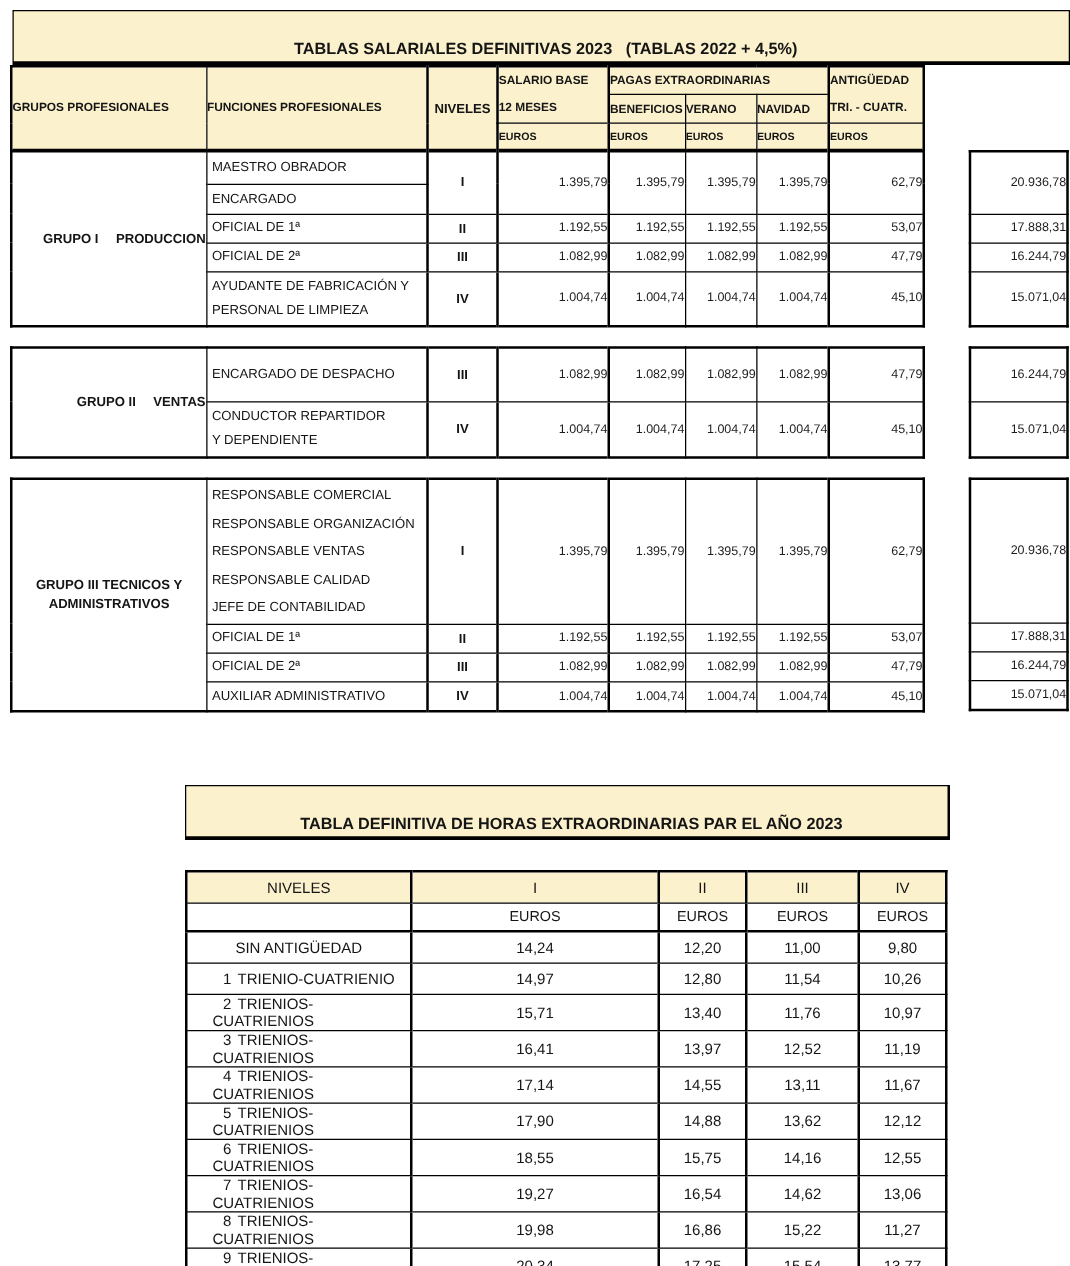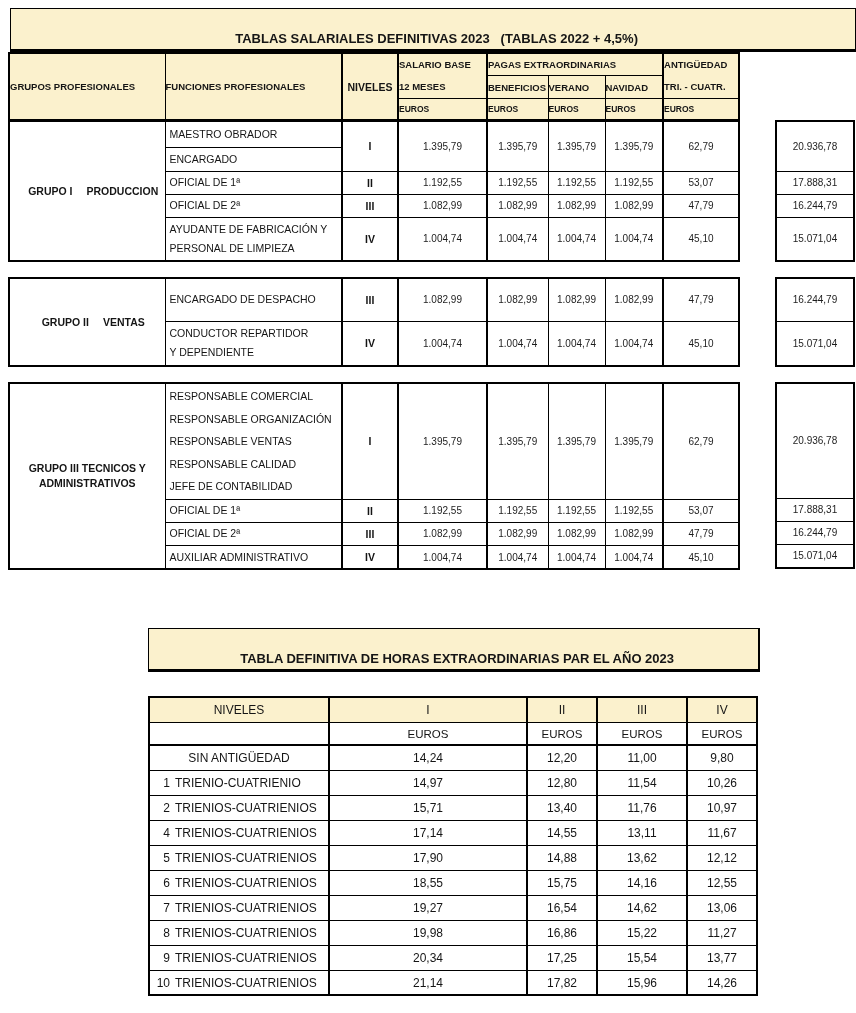--- a/index.html
+++ b/index.html
@@ -32,32 +32,32 @@
   .h26{height:26px}.h43{height:43px}.h44{height:44px}.h45{height:45px}.h50{height:50px}
   .h115{height:115px}
 
   .hd  { background:#FBF1CD; text-align:left; font-weight:700; font-size:9.5px; }
   .two div { line-height: 22px; }
   .eu  { font-size: 8.5px; }
   .fn  { font-size: 10.5px; text-align: left; padding: 1px 4px; line-height: 19px; }
   .fn5 div { line-height: 22.6px; }
   .lvl { font-weight:700; font-size:10.5px; text-align:center;
          border-left:2px solid #000; border-right:2px solid #000; }
-  .num { font-size: 10px; text-align: center; color:#1d1d1d;margin-left:44px; }
+  .num { font-size: 10px; text-align: right; color:#1d1d1d;margin-left:44px; }
   .b2l { border-left: 2px solid #000; }
   .gl  { font-weight:700; font-size:10.5px; text-align:center; line-height:15px; }
-  .gl-inline { display:flex; justify-content:center; gap:14px;padding-left:12px; }
+  .gl-inline { display:flex; justify-content:flex-end; gap:14px;padding-left:12px; }
 
   table.ht { width: 608px; border: 2px solid #000; margin: 24px 0 0 148px; }
   .ht td { border: 1px solid #000; font-size: 12px; }
   .ht .v2 { border-left: 2px solid #000; }
   .hh td { background:#FBF1CD; height:25px; text-align:center; }
   .he td { height:23px; text-align:center; border-bottom:2px solid #000; font-size:11.5px; }
   .dr td { height:25px; }
-  .rl { text-align:left; padding-left:5px; }
+  .rl { text-align:left; padding-left:20px; }
   .rn { display:inline-block; width:15px; text-align:right; margin-right:5px; }
   .hv { text-align:center; }
   .cx { text-align:center; padding-left:0; }
 </style>
 </head>
 <body>
 
 <div class="tbar" id="t1">
   <span>TABLAS SALARIALES DEFINITIVAS 2023   (TABLAS 2022 + 4,5%)</span>
 </div>
@@ -361,20 +361,27 @@
     <td class="hv v2">10,26</td>
   </tr>
   <tr class="dr">
     <td class="rl"><span class="rn">2</span><span>TRIENIOS-CUATRIENIOS</span></td>
     <td class="hv v2">15,71</td>
     <td class="hv v2">13,40</td>
     <td class="hv v2">11,76</td>
     <td class="hv v2">10,97</td>
   </tr>
   <tr class="dr">
+    <td class="rl"><span class="rn">3</span><span>TRIENIOS-CUATRIENIOS</span></td>
+    <td class="hv v2">16,41</td>
+    <td class="hv v2">13,97</td>
+    <td class="hv v2">12,52</td>
+    <td class="hv v2">11,19</td>
+  </tr>
+  <tr class="dr">
     <td class="rl"><span class="rn">4</span><span>TRIENIOS-CUATRIENIOS</span></td>
     <td class="hv v2">17,14</td>
     <td class="hv v2">14,55</td>
     <td class="hv v2">13,11</td>
     <td class="hv v2">11,67</td>
   </tr>
   <tr class="dr">
     <td class="rl"><span class="rn">5</span><span>TRIENIOS-CUATRIENIOS</span></td>
     <td class="hv v2">17,90</td>
     <td class="hv v2">14,88</td>

